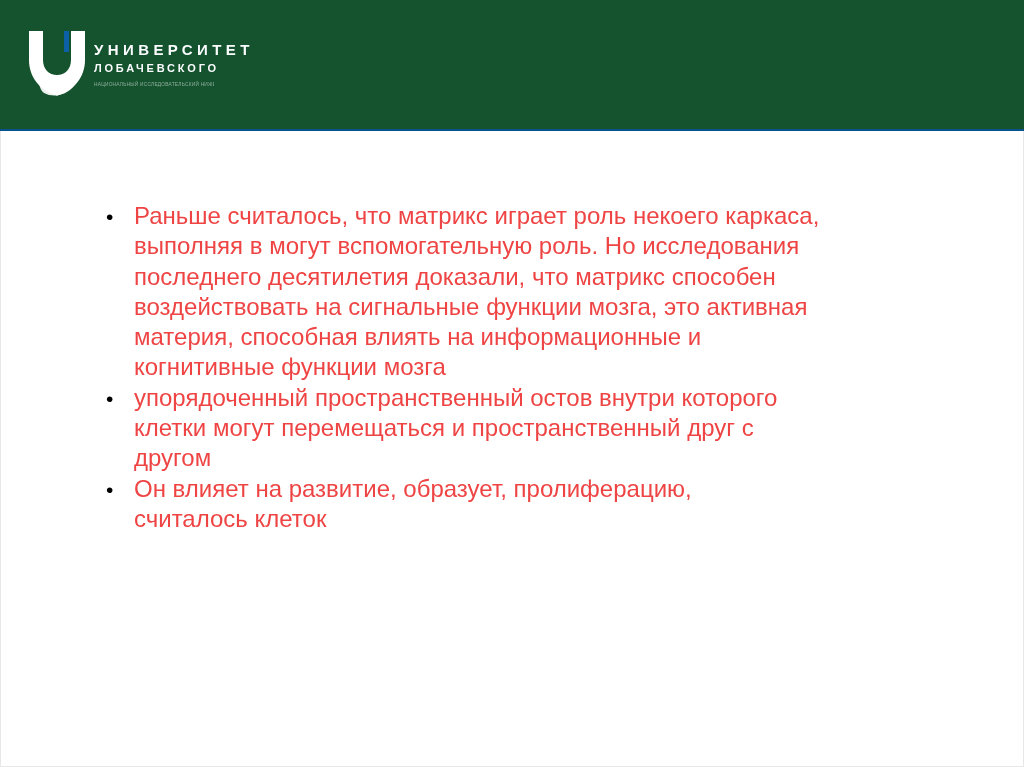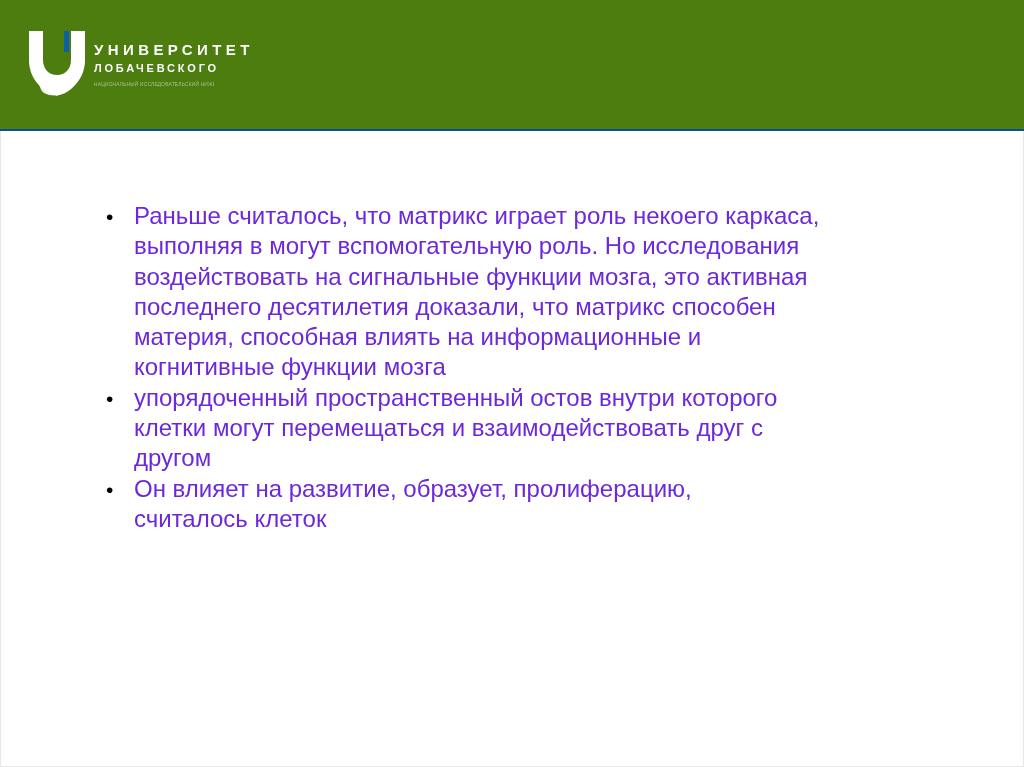--- a/index.html
+++ b/index.html
@@ -11,21 +11,21 @@
     background: #ffffff;
     font-family: "Liberation Sans", "DejaVu Sans", sans-serif;
   }
 
   
   .band {
     position: absolute;
     left: 0; top: 0;
     width: 1024px;
     height: 131px;
-    background: #4d7c0f;
+    background: #14532d;
     border-bottom: 2px solid #09518C;
     box-sizing: border-box;
   }
 
   .logo-row {
     position: absolute;
     left: 26px;
     top: 29px;
     display: flex;
     align-items: flex-start;
@@ -87,21 +87,21 @@
     top: 70px;
     margin: 0;
     padding: 0;
     list-style: none;
   }
   ul.bullets li {
     position: relative;
     padding-left: 29px;
     font-size: 24px;
     line-height: 30.3px;
-    color: #6d28d9;
+    color: #ef4444;
   }
   ul.bullets li::before {
     content: "\2022";
     position: absolute;
     left: 1px;
     top: 1px;
     font-size: 21px;
     color: #000000;
   }
   .bullet-line { white-space: nowrap; }
@@ -128,28 +128,28 @@
     </div>
 
   </div>
 </div>
 
 <div class="content">
   <ul class="bullets">
       <li>
         <div class="bullet-line">Раньше считалось, что матрикс играет роль некоего каркаса,</div>
         <div class="bullet-line">выполняя в могут вспомогательную роль. Но исследования</div>
+        <div class="bullet-line">последнего десятилетия доказали, что матрикс способен</div>
         <div class="bullet-line">воздействовать на сигнальные функции мозга, это активная</div>
-        <div class="bullet-line">последнего десятилетия доказали, что матрикс способен</div>
         <div class="bullet-line">материя, способная влиять на информационные и</div>
         <div class="bullet-line">когнитивные функции мозга</div>
       </li>
       <li>
         <div class="bullet-line">упорядоченный пространственный остов внутри которого</div>
-        <div class="bullet-line">клетки могут перемещаться и взаимодействовать друг с</div>
+        <div class="bullet-line">клетки могут перемещаться и пространственный друг с</div>
         <div class="bullet-line">другом</div>
       </li>
       <li>
         <div class="bullet-line">Он влияет на развитие, образует, пролиферацию,</div>
         <div class="bullet-line">считалось клеток</div>
       </li>
     </ul>
 </div>
 
 </body></html>

